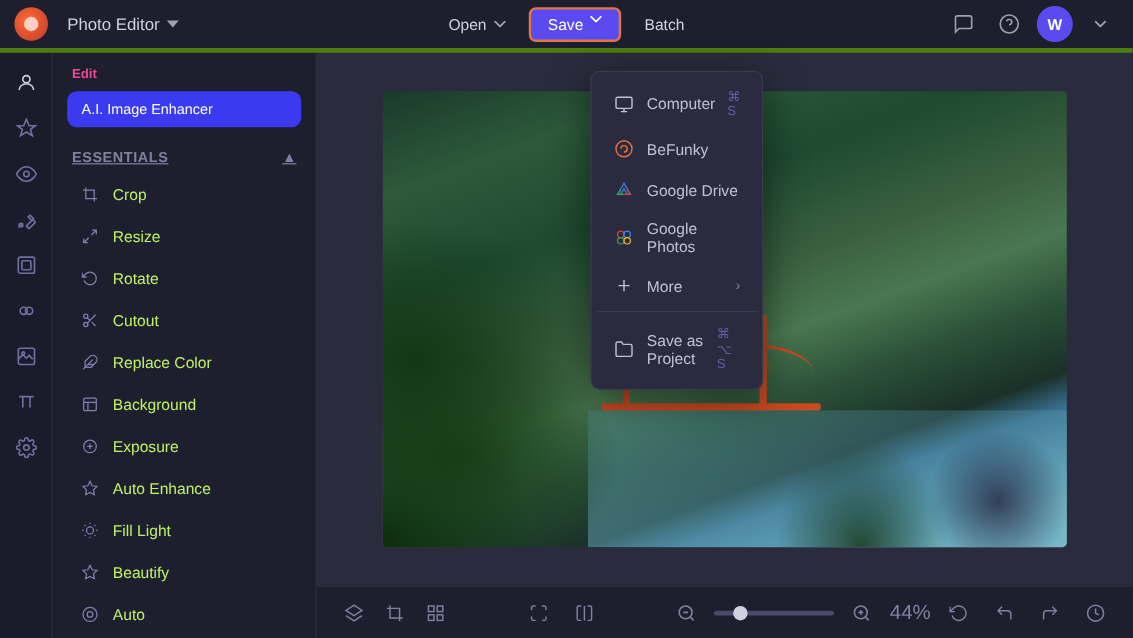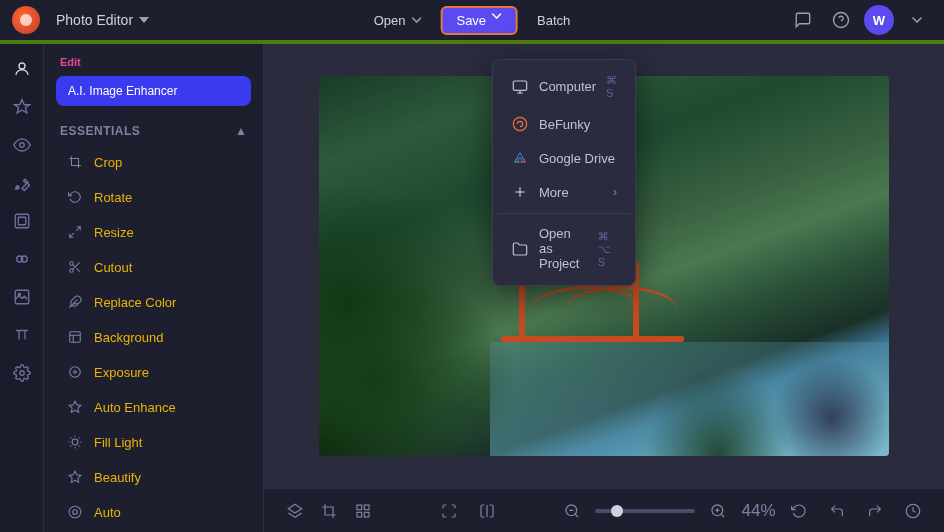--- a/index.html
+++ b/index.html
@@ -172,41 +172,42 @@
       text-align: left;
     }
     .section-header {
       display: flex; align-items: center; justify-content: space-between;
       padding: 6px 16px;
       font-size: 12px;
       font-weight: 600;
       color: #8080a0;
       text-transform: uppercase;
       letter-spacing: 0.5px;
+      text-decoration: underline;
     }
     .collapse-btn {
       background: none; border: none; cursor: pointer; color: #8080a0; font-size: 12px;
     }
     .tool-item {
       display: flex; align-items: center; gap: 10px;
       padding: 8px 16px;
       cursor: pointer;
       border-radius: 6px;
       margin: 1px 6px;
     }
     .tool-icon {
       width: 18px; height: 18px;
       display: flex; align-items: center; justify-content: center;
       color: #8080b0;
       font-size: 14px;
       flex-shrink: 0;
     }
     .tool-label {
       font-size: 13px;
-      color: #eab308;
+      color: #bef264;
     }
 
     
     .image-area {
       flex: 1;
       background: #2a2b3d;
       display: flex;
       flex-direction: column;
       overflow: hidden;
       position: relative;
@@ -521,33 +522,33 @@
         <svg width="14" height="14" viewBox="0 0 24 24" fill="none" stroke="currentColor" stroke-width="1.8">
               <polyline points="6,2 6,18 22,18"></polyline>
               <polyline points="2,6 18,6 18,22"></polyline>
             </svg>
       </span>
       <span class="tool-label">Crop</span>
     </div>
         <div class="tool-item">
       <span class="tool-icon">
         <svg width="14" height="14" viewBox="0 0 24 24" fill="none" stroke="currentColor" stroke-width="1.8">
+              <path d="M15 3h6v6M9 21H3v-6M21 3l-7 7M3 21l7-7"></path>
+            </svg>
+      </span>
+      <span class="tool-label">Resize</span>
+    </div>
+        <div class="tool-item">
+      <span class="tool-icon">
+        <svg width="14" height="14" viewBox="0 0 24 24" fill="none" stroke="currentColor" stroke-width="1.8">
               <polyline points="1,4 1,10 7,10"></polyline>
               <path d="M3.51 15a9 9 0 102.13-9.36L1 10"></path>
             </svg>
       </span>
       <span class="tool-label">Rotate</span>
-    </div>
-        <div class="tool-item">
-      <span class="tool-icon">
-        <svg width="14" height="14" viewBox="0 0 24 24" fill="none" stroke="currentColor" stroke-width="1.8">
-              <path d="M15 3h6v6M9 21H3v-6M21 3l-7 7M3 21l7-7"></path>
-            </svg>
-      </span>
-      <span class="tool-label">Resize</span>
     </div>
         <div class="tool-item">
       <span class="tool-icon">
         <svg width="14" height="14" viewBox="0 0 24 24" fill="none" stroke="currentColor" stroke-width="1.8">
               <circle cx="6" cy="6" r="3"></circle>
               <circle cx="6" cy="18" r="3"></circle>
               <line x1="20" y1="4" x2="8.12" y2="15.88"></line>
               <line x1="14.47" y1="14.48" x2="20" y2="20"></line>
               <line x1="8.12" y1="8.12" x2="12" y2="12"></line>
             </svg>
@@ -753,31 +754,42 @@
       <svg width="16" height="16" viewBox="0 0 24 24">
         <path d="M12 4L4 18h4l4-7 4 7h4z" fill="none" stroke="#4285f4" stroke-width="1.5"></path>
         <path d="M8 12l-4 6h8" fill="none" stroke="#34a853" stroke-width="1.5"></path>
         <path d="M16 12l4 6H12" fill="none" stroke="#ea4335" stroke-width="1.5"></path>
       </svg>
     </span>
     <span>Google Drive</span>
   </div>
   <div class="menu-item">
     <span class="menu-icon">
+      <svg width="16" height="16" viewBox="0 0 24 24">
+        <circle cx="8" cy="8" r="4" fill="none" stroke="#ea4335" stroke-width="1.5"></circle>
+        <circle cx="16" cy="8" r="4" fill="none" stroke="#4285f4" stroke-width="1.5"></circle>
+        <circle cx="8" cy="16" r="4" fill="none" stroke="#34a853" stroke-width="1.5"></circle>
+        <circle cx="16" cy="16" r="4" fill="none" stroke="#fbbc05" stroke-width="1.5"></circle>
+      </svg>
+    </span>
+    <span>Google Photos</span>
+  </div>
+  <div class="menu-item">
+    <span class="menu-icon">
       <svg width="16" height="16" viewBox="0 0 24 24" fill="none" stroke="#c0c0d8" stroke-width="1.8">
           <line x1="12" y1="5" x2="12" y2="19"></line>
           <line x1="5" y1="12" x2="19" y2="12"></line>
         </svg>
     </span>
     <span>More</span>
     <span class="menu-arrow">›</span>
   </div>
   <div class="menu-divider"></div>
   <div class="menu-item">
     <span class="menu-icon">
       <svg width="16" height="16" viewBox="0 0 24 24" fill="none" stroke="#c0c0d8" stroke-width="1.8">
           <path d="M22 19a2 2 0 01-2 2H4a2 2 0 01-2-2V5a2 2 0 012-2h5l2 3h9a2 2 0 012 2z"></path>
         </svg>
     </span>
-    <span>Open as Project</span>
+    <span>Save as Project</span>
     <span class="menu-shortcut">⌘ ⌥ S</span>
   </div>
 </div>
 
 </body></html>

